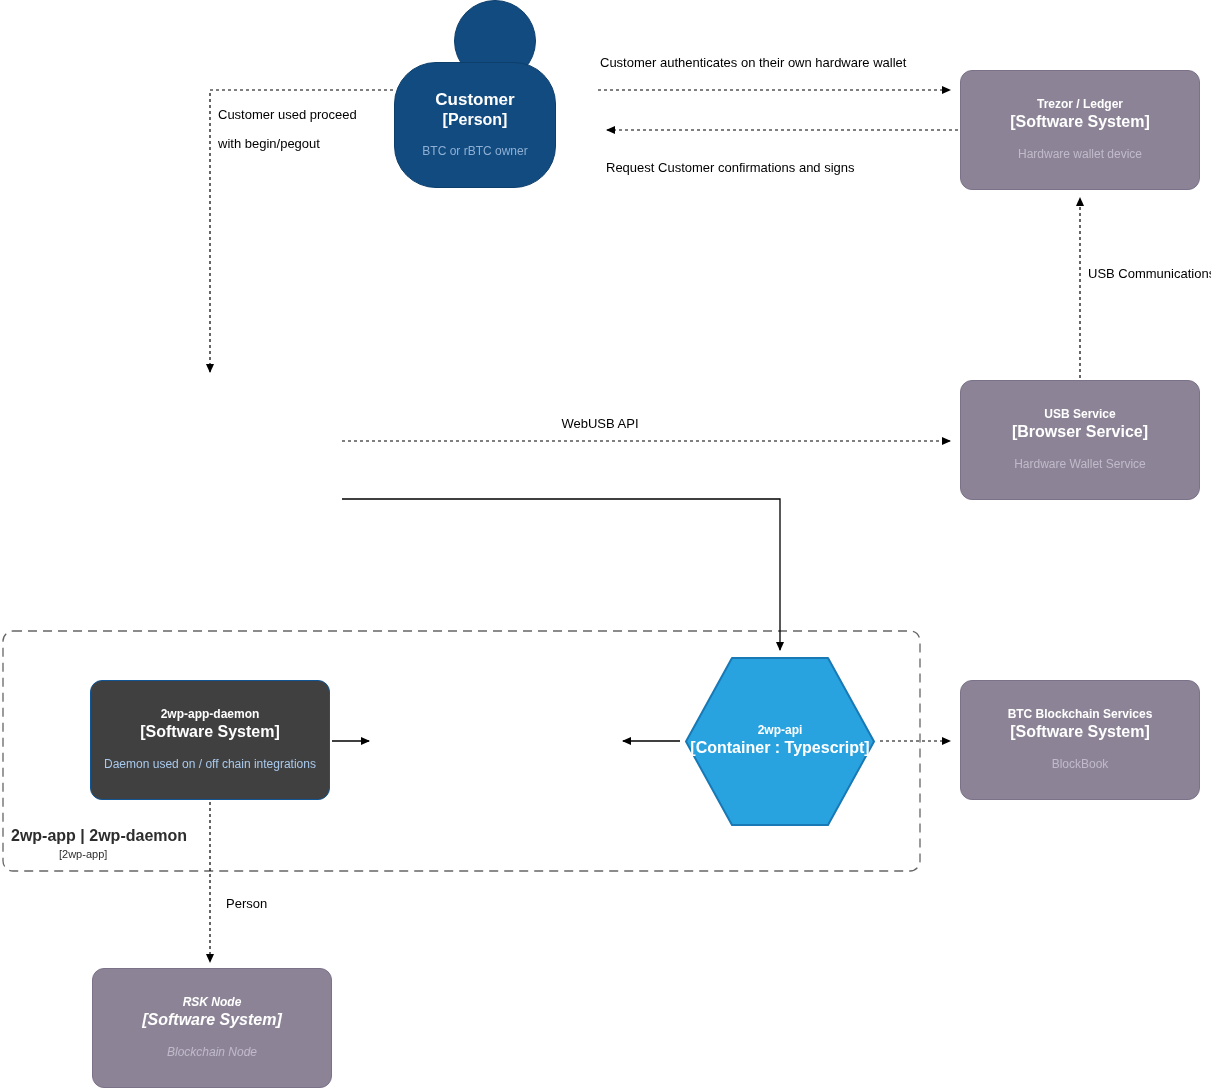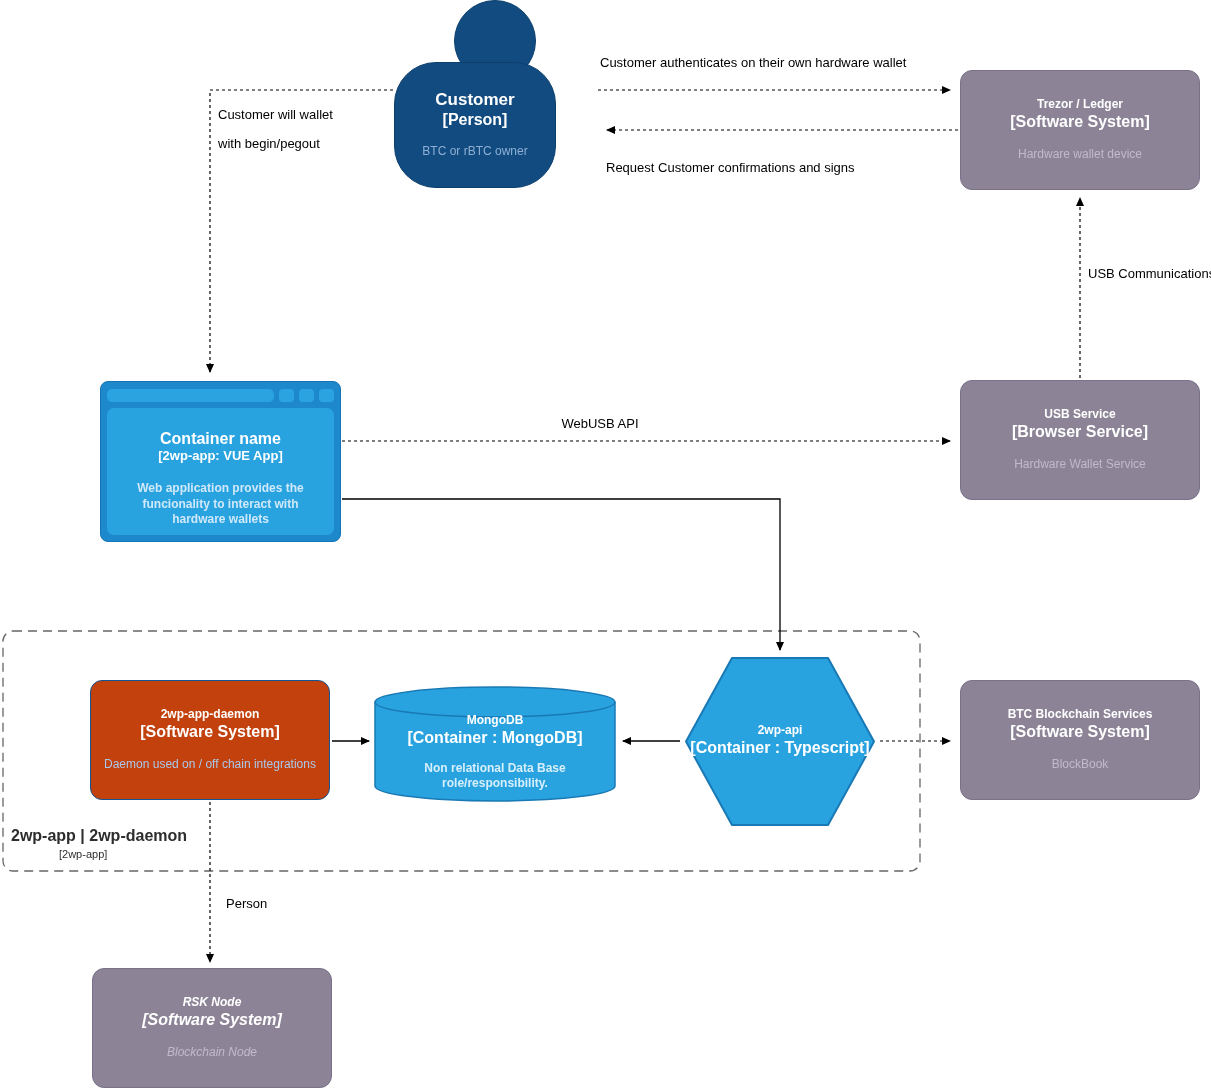--- a/index.html
+++ b/index.html
@@ -19,21 +19,21 @@
   .gray .subtitle{color:#c0bacb;}
 
   
   .person-body{background:#114b80;border:1px solid #0d3f6d;border-radius:42px;}
   .person-head{position:absolute;z-index:2;width:82px;height:82px;border-radius:50%;
                background:#114b80;border:1px solid #0d3f6d;box-sizing:border-box;}
   .person-body .title{font-size:17px;}
   .person-body .subtitle{color:#8fb0d4;}
 
   
-  .blue{background:#c2410c;border:1px solid #115594;border-radius:12px;}
+  .blue{background:#404040;border:1px solid #115594;border-radius:12px;}
   .blue .subtitle{color:#a9c9ec;}
 
   
   .browser{background:#1e88cc;border:1px solid #1474b5;border-radius:8px;padding:6px;}
   .browser .chrome{display:flex;gap:5px;align-items:center;height:15px;margin-bottom:5px;flex:none;align-self:stretch;}
   .browser .addr{flex:1;height:13px;background:#2ba3e0;border-radius:5px;}
   .browser .wbtn{width:15px;height:13px;background:#2ba3e0;border-radius:4px;flex:none;}
   .browser .panel{flex:1;align-self:stretch;background:#29a3e0;border-radius:7px;display:flex;flex-direction:column;
                   align-items:center;justify-content:flex-start;padding-top:22px;}
   .browser .title{font-size:16px;}
@@ -95,55 +95,33 @@
     <div class="type">[Person]</div>
     <div class="subtitle">BTC or rBTC owner</div>
   </div>
 
   <div class="node gray" style="left:960px;top:70px;width:240px;height:120px;">
     <div class="title">Trezor / Ledger</div>
     <div class="type">[Software System]</div>
     <div class="subtitle">Hardware wallet device</div>
   </div>
 
-  <div class="node browser" style="left:100px;top:381px;width:241px;height:161px;">
-    <div class="chrome">
-      <div class="addr"></div>
-      <div class="wbtn"></div>
-      <div class="wbtn"></div>
-      <div class="wbtn"></div>
-    </div>
-    <div class="panel">
-      <div class="title">Container name</div>
-      <div class="type">[2wp-app: VUE App]</div>
-      <div class="subtitle">Web application provides the funcionality to interact with hardware wallets</div>
-    </div>
-  </div>
 
   <div class="node gray" style="left:960px;top:380px;width:240px;height:120px;">
     <div class="title">USB Service</div>
     <div class="type">[Browser Service]</div>
     <div class="subtitle">Hardware Wallet Service</div>
   </div>
 
   <div class="node blue" style="left:90px;top:680px;width:240px;height:120px;">
     <div class="title">2wp-app-daemon</div>
     <div class="type">[Software System]</div>
     <div class="subtitle">Daemon used on / off chain integrations</div>
   </div>
 
-  <div class="node shape-node lightblue-text cyl-text" style="left:374px;top:686px;width:242px;height:116px;">
-    <svg width="242" height="116" viewBox="0 0 242 116">
-      <path d="M1,16 A120,15 0 0 1 241,16 L241,100 A120,15 0 0 1 1,100 Z" fill="#29a3e0" stroke="#1879b5" stroke-width="1.5"></path>
-      <path d="M1,16 A120,15 0 0 0 241,16" fill="none" stroke="#1879b5" stroke-width="1.5"></path>
-    </svg>
-    <div class="title">MongoDB</div>
-    <div class="type">[Container : MongoDB]</div>
-    <div class="subtitle">Non relational Data Base role/responsibility.</div>
-  </div>
 
   <div class="node shape-node lightblue-text" style="left:682px;top:655px;width:196px;height:173px;">
     <svg width="196" height="173" viewBox="0 0 196 173">
       <polygon points="4,86.5 50,3 146,3 192,86.5 146,170 50,170" fill="#29a3e0" stroke="#1879b5" stroke-width="2" stroke-linejoin="round"></polygon>
     </svg>
     <div class="title">2wp-api</div>
     <div class="type">[Container : Typescript]</div>
   </div>
 
   <div class="node gray" style="left:960px;top:680px;width:240px;height:120px;">
@@ -156,19 +134,19 @@
     <div class="title">RSK Node</div>
     <div class="type">[Software System]</div>
     <div class="subtitle">Blockchain Node</div>
   </div>
 
   <div class="blabel-title" style="left:11px;top:827px;">2wp-app | 2wp-daemon</div>
   <div class="blabel-type" style="left:11px;top:848px;">[2wp-app]</div>
 
   <div class="elabel" style="left:600px;top:55px;">Customer authenticates on their own hardware wallet</div>
   <div class="elabel" style="left:606px;top:160px;">Request Customer confirmations and signs</div>
-  <div class="elabel" style="left:218px;top:107px;">Customer will wallet</div>
+  <div class="elabel" style="left:218px;top:107px;">Customer used proceed</div>
   <div class="elabel" style="left:218px;top:136px;">with begin/pegout</div>
   <div class="elabel center" style="left:500px;top:416px;width:200px;">WebUSB API</div>
   <div class="elabel" style="left:1088px;top:266px;">USB Communications</div>
   <div class="elabel" style="left:226px;top:896px;">Person</div>
 
 </div>
 
 </body></html>

